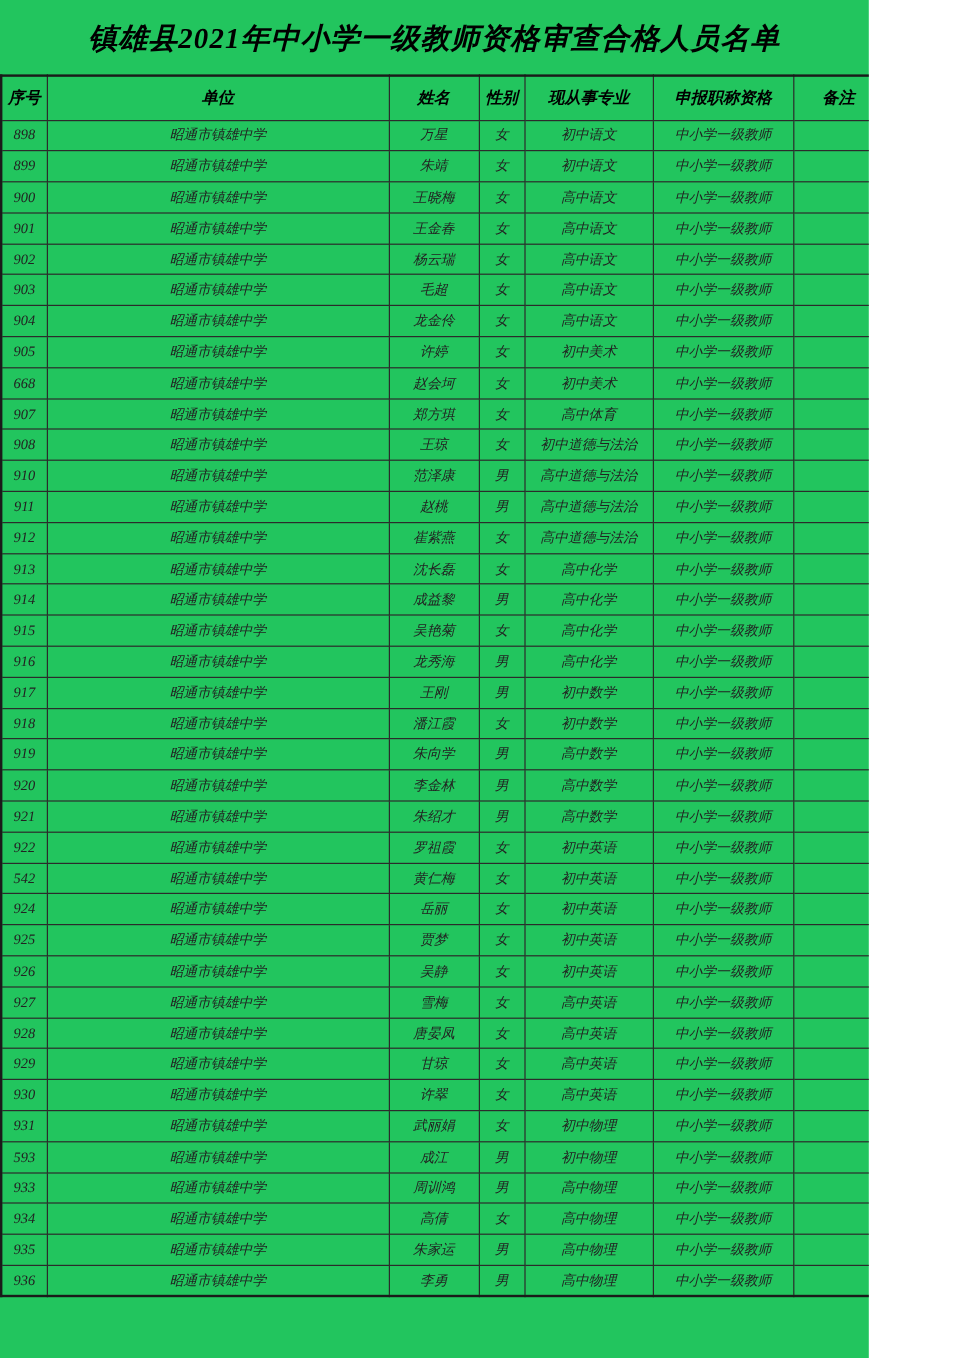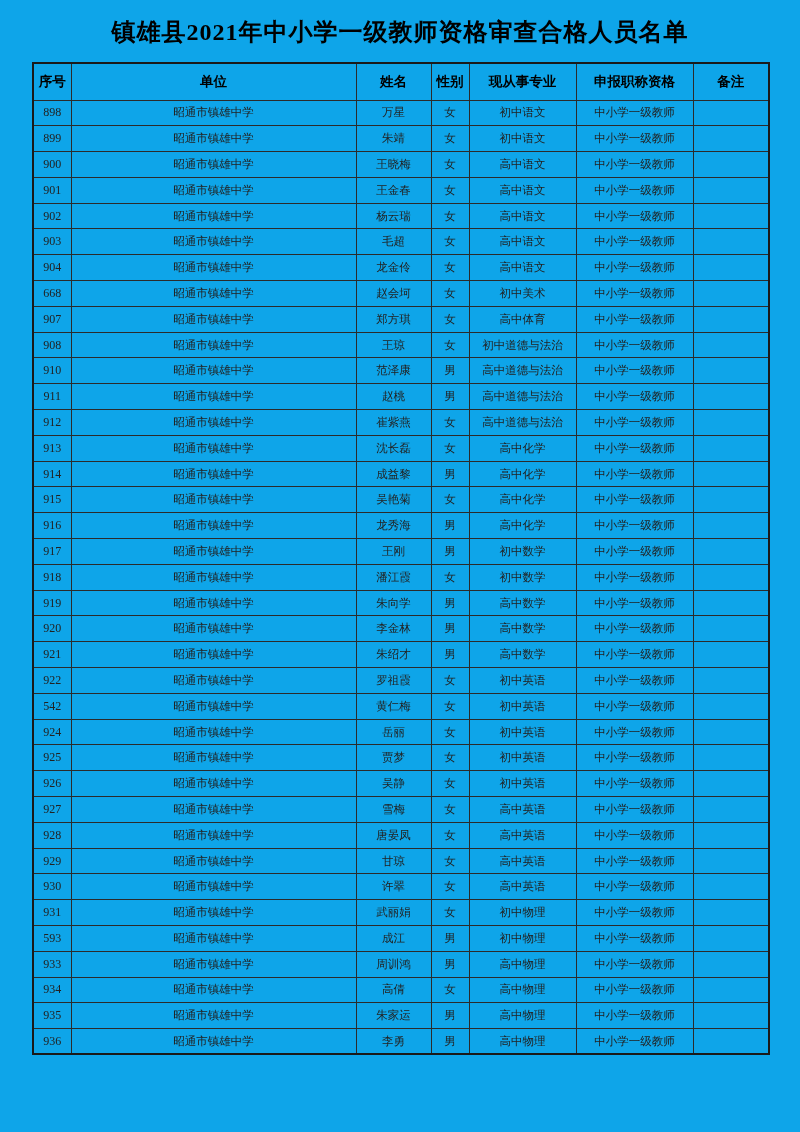--- a/index.html
+++ b/index.html
@@ -3,25 +3,26 @@
 <meta charset="utf-8">
 <style>
   * { margin: 0; padding: 0; box-sizing: border-box; }
   html, body {
     width: 800px;
     background: #ffffff;
     font-family: "Liberation Serif", "DejaVu Serif", serif;
     color: #1c1c1c;
   }
   .page {
-    width: 800px;
+    width: 724px;
     height: 1132px;
-    background: #0ea5e9;
+    background: #22c55e;
     position: relative;
     overflow: hidden;
+    font-style: italic;
   }
   .doc-title {
     text-align: center;
     font-size: 24px;
     font-weight: bold;
     letter-spacing: 1px;
     padding-top: 16px;
     color: #000000;
   }
   table.roster {
@@ -48,21 +49,20 @@
     height: 25.8px;
     font-size: 11.5px;
     color: #222222;
   }
   table.roster tbody td.no-cell {
     font-family: "Liberation Serif", "DejaVu Serif", serif;
     font-size: 12px;
   }
   table.roster {
     border: 2.2px solid #1a1a1a;
-    margin-left: 32px;
   }
 </style>
 </head>
 <body>
 
 <div class="page">
   <h1 class="doc-title">镇雄县2021年中小学一级教师资格审查合格人员名单</h1>
 
   <table class="roster">
     <colgroup>
@@ -143,20 +143,29 @@
         <tr>
       <td class="no-cell">904</td>
       <td>昭通市镇雄中学</td>
       <td>龙金伶</td>
       <td>女</td>
       <td>高中语文</td>
       <td>中小学一级教师</td>
       <td></td>
     </tr>
         <tr>
+      <td class="no-cell">905</td>
+      <td>昭通市镇雄中学</td>
+      <td>许婷</td>
+      <td>女</td>
+      <td>初中美术</td>
+      <td>中小学一级教师</td>
+      <td></td>
+    </tr>
+        <tr>
       <td class="no-cell">668</td>
       <td>昭通市镇雄中学</td>
       <td>赵会坷</td>
       <td>女</td>
       <td>初中美术</td>
       <td>中小学一级教师</td>
       <td></td>
     </tr>
         <tr>
       <td class="no-cell">907</td>

